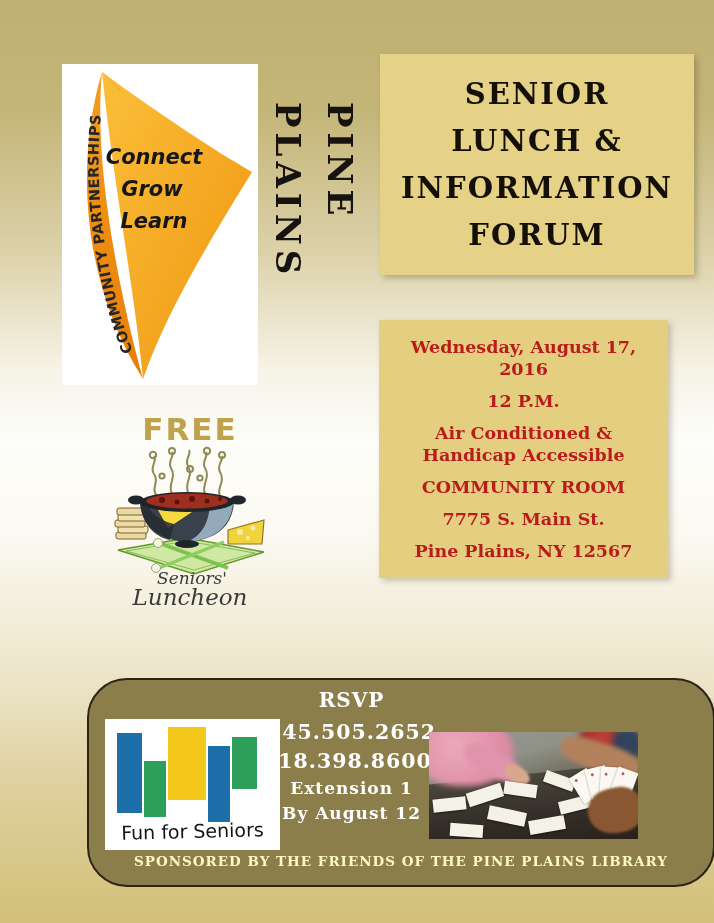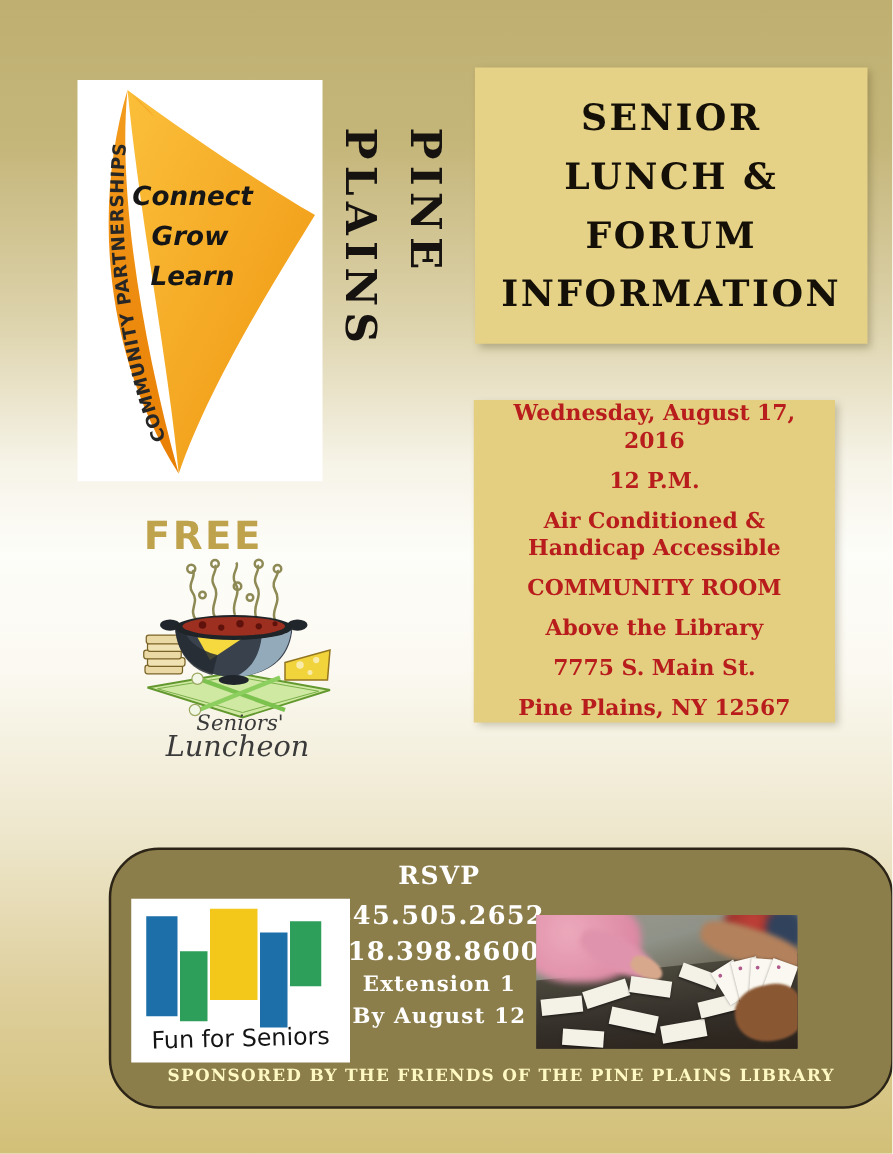--- a/index.html
+++ b/index.html
@@ -33,21 +33,21 @@
     position:absolute;left:379px;top:320px;width:289px;height:258px;background:#e3cf7f;
     display:flex;flex-direction:column;justify-content:center;align-items:center;
     box-shadow:3px 3px 6px rgba(90,80,40,.3);padding:4px 6px;box-sizing:border-box;
   }
   .details-box .dline{
     font-weight:bold;font-size:17.5px;line-height:22px;color:#b91c1c;text-align:center;
     margin:5px 0;font-family:"DejaVu Serif",serif;
   }
   
   .free{
-    position:absolute;left:115px;top:411px;width:150px;text-align:left;
+    position:absolute;left:115px;top:411px;width:150px;text-align:center;
     font-family:"DejaVu Sans",sans-serif;font-weight:bold;font-size:31px;
     color:#bfa24c;letter-spacing:2px;
   }
   
   .luncheon{position:absolute;left:112px;top:446px;width:160px;height:164px;}
   
   .audience{
     position:absolute;left:58px;top:613px;width:300px;text-align:center;
     font-family:"DejaVu Sans",sans-serif;color:#221f1c;
   }
@@ -128,30 +128,29 @@
       <text x="90" y="132" text-anchor="middle" font-family="DejaVu Sans, sans-serif" font-style="italic" font-weight="bold" font-size="21" fill="#161616">Grow</text>
       <text x="92" y="164" text-anchor="middle" font-family="DejaVu Sans, sans-serif" font-style="italic" font-weight="bold" font-size="21" fill="#161616">Learn</text>
     </svg>
   </div>
 
   <div class="vertical-title">PINE PLAINS</div>
 
   <div class="title-box">
     <div class="line">SENIOR</div>
     <div class="line">LUNCH &amp;</div>
+    <div class="line">INFORMATION</div>
     <div class="line">FORUM</div>
-    <div class="line">INFORMATION</div>
   </div>
 
   <div class="details-box">
     <div class="dline">Wednesday, August 17, 2016</div>
     <div class="dline">12 P.M.</div>
     <div class="dline" style="max-width:265px;">Air Conditioned &amp; Handicap Accessible</div>
     <div class="dline">COMMUNITY ROOM</div>
-    <div class="dline">Above the Library</div>
     <div class="dline">7775 S. Main St.</div>
     <div class="dline">Pine Plains, NY 12567</div>
   </div>
 
   <div class="free">FREE</div>
 
   <div class="luncheon">
     <svg width="160" height="164" viewBox="0 0 160 164">
 
       <polygon points="6,104 75,92 152,106 82,128" fill="#cfe8a2" stroke="#63982f" stroke-width="1.5"></polygon>

